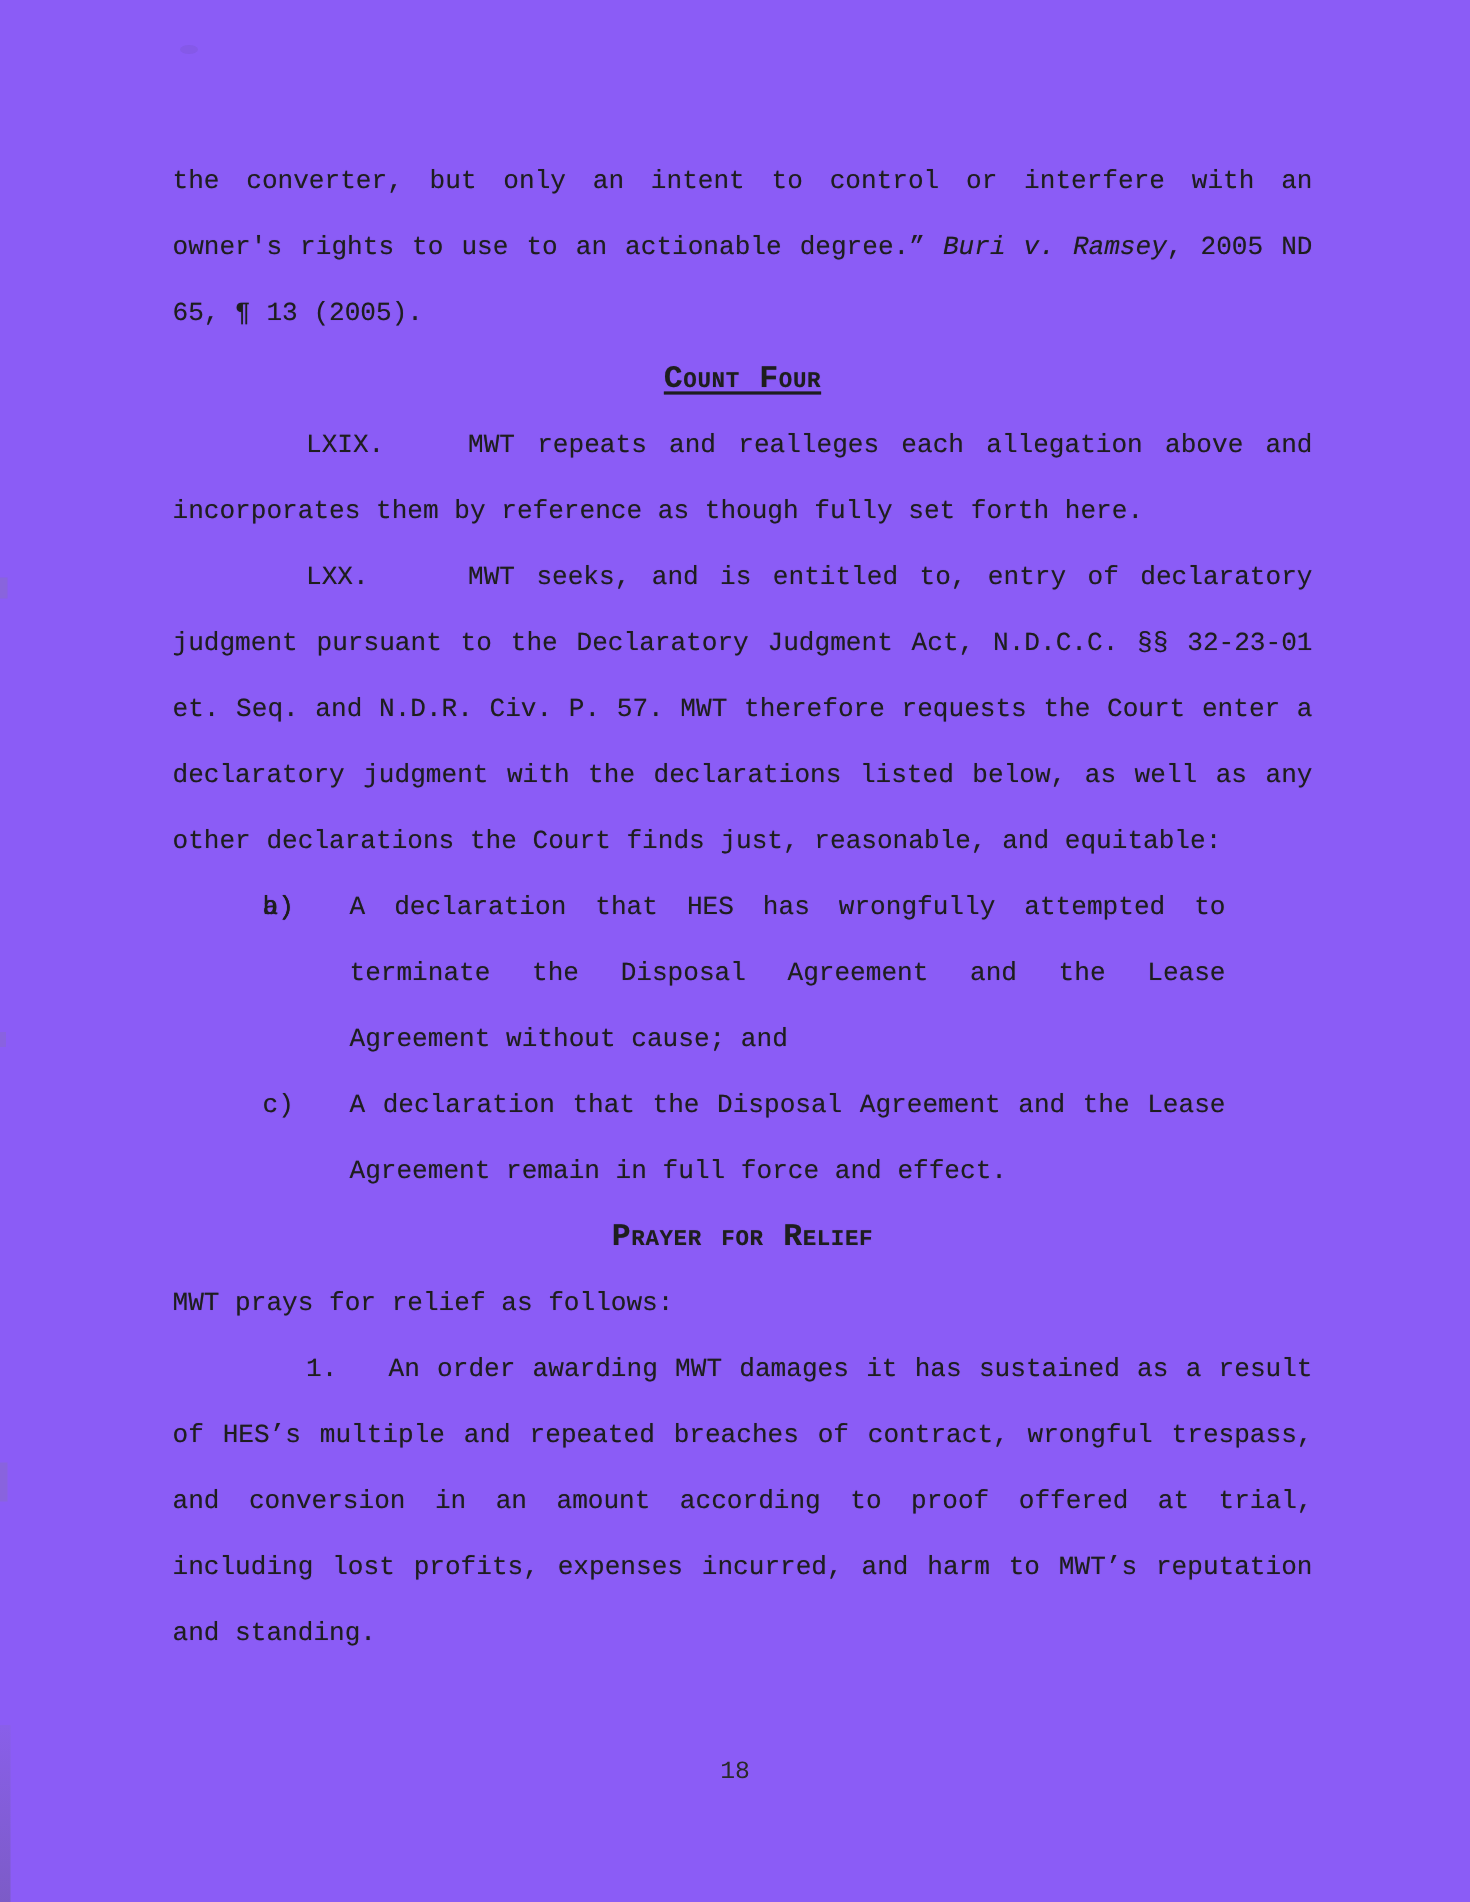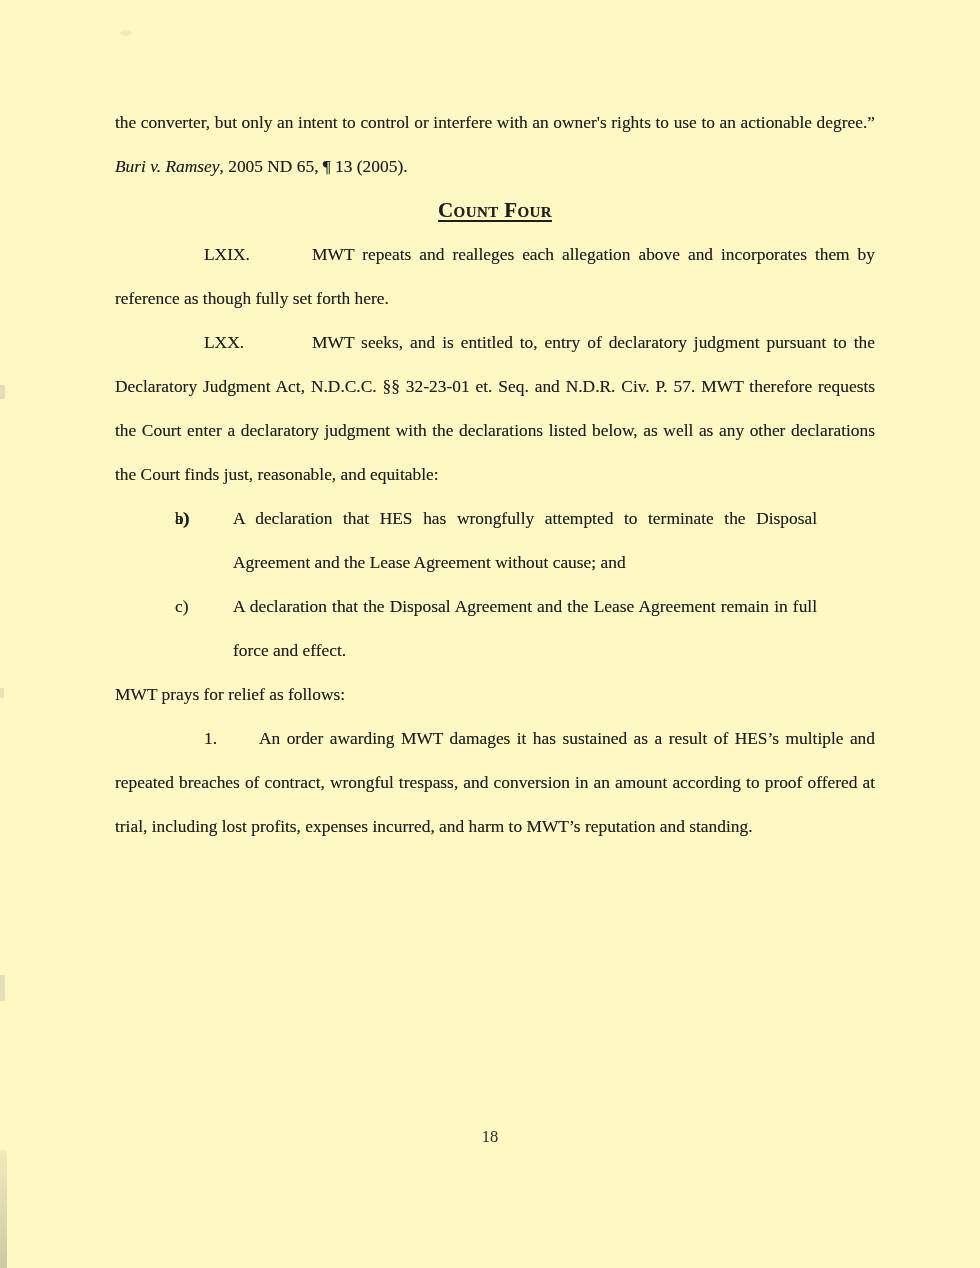--- a/index.html
+++ b/index.html
@@ -11,21 +11,22 @@
     height: 1268px;
     background: #fdfdfc;
     position: relative;
     font-family: "Liberation Serif", serif;
     color: #1e1e1e;
     overflow: hidden;
   }
   .page {
     position: absolute;
     inset: 0;
-    background: #fef9c3;
+    background: #8b5cf6;
+    font-family: Liberation Mono, monospace;
   }
   .content {
     position: absolute;
     left: 115px;
     top: 100px;
     width: 760px;
     font-size: 17.4px;
     line-height: 44px;
     text-rendering: optimizeLegibility;
     text-shadow: 0 0 0.5px rgba(20,20,20,0.45);
@@ -67,21 +68,21 @@
   .decl .marker {
     position: absolute;
     left: 60px;
     top: 0;
   }
   .case-italic {
     font-style: italic;
   }
   .footer {
     position: absolute;
-    top: 1120px;
+    top: 1164px;
     left: 0;
     width: 100%;
     text-align: center;
     font-size: 16.5px;
     line-height: 34px;
     color: #2a2a2a;
   }
   
   .artifact { position: absolute; pointer-events: none; }
   .a1 { left: 0; top: 385px; width: 5px; height: 14px; background: rgba(130,130,130,0.22); }
@@ -114,20 +115,21 @@
     <div class="decl">
       <span class="marker">b)</span>
       <span>A declaration that HES has wrongfully attempted to terminate the Disposal Agreement and the Lease Agreement without cause; and</span>
     </div>
 
     <div class="decl">
       <span class="marker">c)</span>
       <span>A declaration that the Disposal Agreement and the Lease Agreement remain in full force and effect.</span>
     </div>
 
+    <h3 class="heading">Prayer for Relief</h3>
 
     <p class="para">MWT prays for relief as follows:</p>
 
     <p class="para numbered"><span class="num narrow">1.</span><span>An order awarding MWT damages it has sustained as a result of HES’s multiple and repeated breaches of contract, wrongful trespass, and conversion in an amount according to proof offered at trial, including lost profits, expenses incurred, and harm to MWT’s reputation and standing.</span></p>
 
   </div>
 
   <div class="footer">18</div>
 
   <div class="artifact a1"></div>

